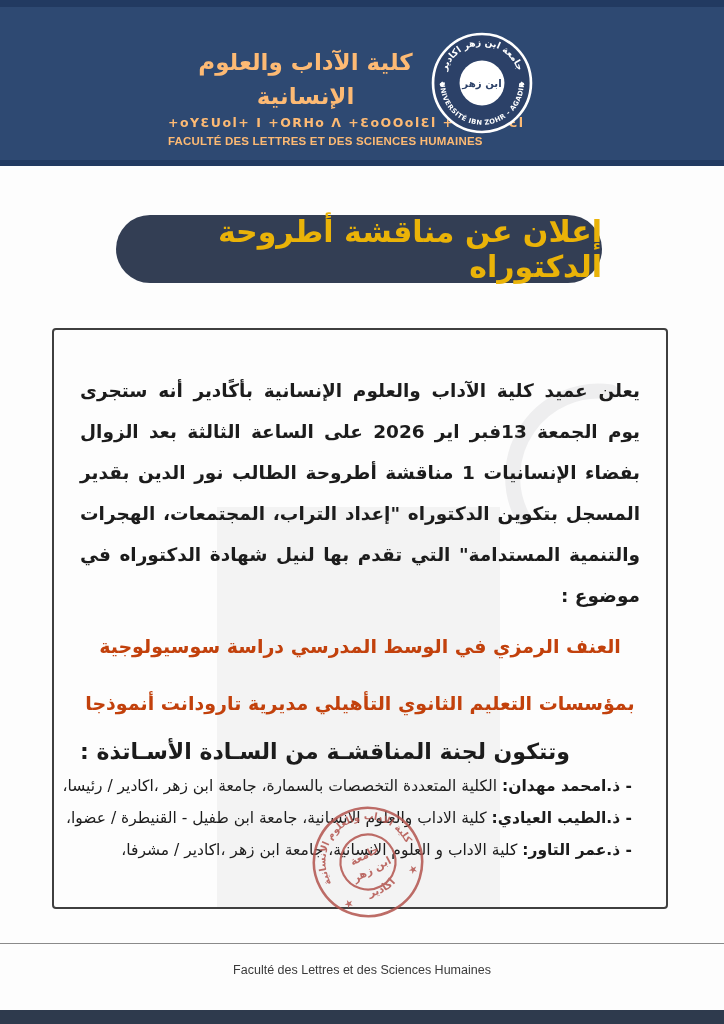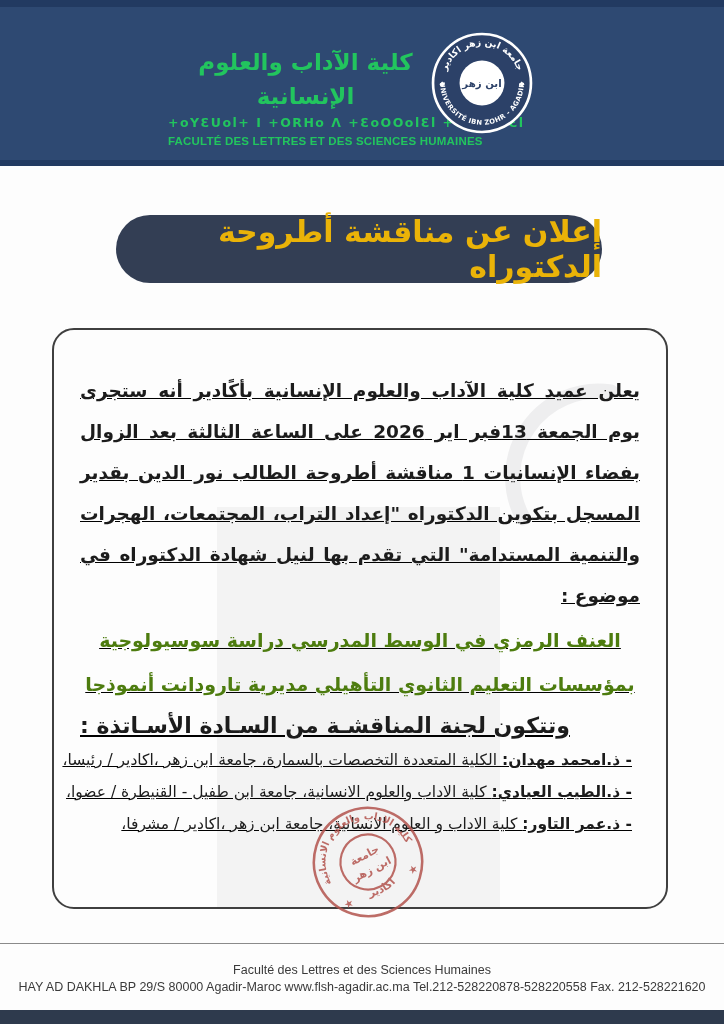--- a/index.html
+++ b/index.html
@@ -11,59 +11,58 @@
   }
 
   
   .header {
     position:absolute; left:0; top:0; width:724px; height:166px;
     background:#2e4972;
     border-top:7px solid #223a61; border-bottom:6px solid #223a61;
   }
   .header-text {
     position:absolute; left:168px; top:38px; width:275px;
-    text-align:center; color:#22c55e; direction:rtl;
+    text-align:center; color:#fdba74; direction:rtl;
   }
   .header-ar { font-size:23px; font-weight:bold; line-height:34px; letter-spacing:0px; }
   .header-tif { direction:ltr; font-size:12.5px; font-weight:bold; line-height:20px; letter-spacing:1.5px; white-space:nowrap; }
   .header-fr { direction:ltr; font-family:"Liberation Sans", sans-serif; font-size:11.5px; font-weight:bold; line-height:17px; letter-spacing:0.2px; white-space:nowrap; }
   .logo-svg { position:absolute; left:428px; top:25px; }
 
   
   .banner-pill {
     position:absolute; left:116px; top:215px; width:486px; height:68px;
     background:#333e54; border-radius:34px;
     display:flex; align-items:center; justify-content:center;
     direction:rtl;
   }
   .banner-pill span { color:#eab308; font-size:30px; font-weight:bold; letter-spacing:-0.5px; }
 
   
   .main-box {
     position:absolute; left:52px; top:328px; width:616px; height:581px;
-    border:2px solid #3f3f3f; border-radius:22px;
+    border:2px solid #3f3f3f; border-radius:4px;
     background:transparent;
-    text-decoration:underline;
   }
   .watermark-rect {
     position:absolute; left:163px; top:177px; width:283px; height:400px;
     background:rgba(125,125,130,0.08); z-index:0;
   }
   .watermark-arc { position:absolute; left:385px; top:40px; z-index:0; }
   .box-content { position:relative; z-index:1; direction:rtl; color:#1c1c1c; }
 
   .announce-paragraph {
     margin:40px 26px 0 26px;
     font-size:18.5px; font-weight:bold; line-height:41px;
     text-align:justify; text-align-last:right;
   }
   .thesis-title {
     margin:2px 20px 0 20px;
-    font-size:19px; font-weight:bold; line-height:44px;
-    text-align:center; color:#4d7c0f;
+    font-size:19px; font-weight:bold; line-height:57px;
+    text-align:center; color:#c2410c;
   }
   .committee-intro {
     margin:4px 26px 0 26px;
     font-size:22px; font-weight:bold; line-height:32px; text-align:left;
   }
   .committee-list { margin:2px 34px 0 26px; }
   .committee-row { font-size:15.5px; line-height:32px; text-align:right; white-space:nowrap; }
   .committee-row .m-name { font-weight:bold;margin-top:28px; }
   .committee-row .m-details { font-weight:normal; }
 
@@ -161,17 +160,16 @@
       <text x="23" y="92" font-size="11" fill="#b3544e" text-anchor="middle">★</text>
       <text x="97" y="92" font-size="11" fill="#b3544e" text-anchor="middle">★</text>
       <text x="60" y="56" font-size="11" font-weight="bold" fill="#b3544e" text-anchor="middle">جامعة</text>
       <text x="60" y="72" font-size="11" font-weight="bold" fill="#b3544e" text-anchor="middle">ابن زهر</text>
     </g>
   </svg>
 
   <div class="footer-sep"></div>
   <div class="footer-text">
     <div class="footer-line1">Faculté des Lettres et des Sciences Humaines</div>
-    <div class="footer-line2">HAY AD DAKHLA BP 29/S 80000 Agadir-Maroc www.flsh-agadir.ac.ma Tel.212-528220878-528220558 Fax. 212-528221620</div>
   </div>
   <div class="bottom-bar"></div>
 
 </div>
 
 </body></html>

